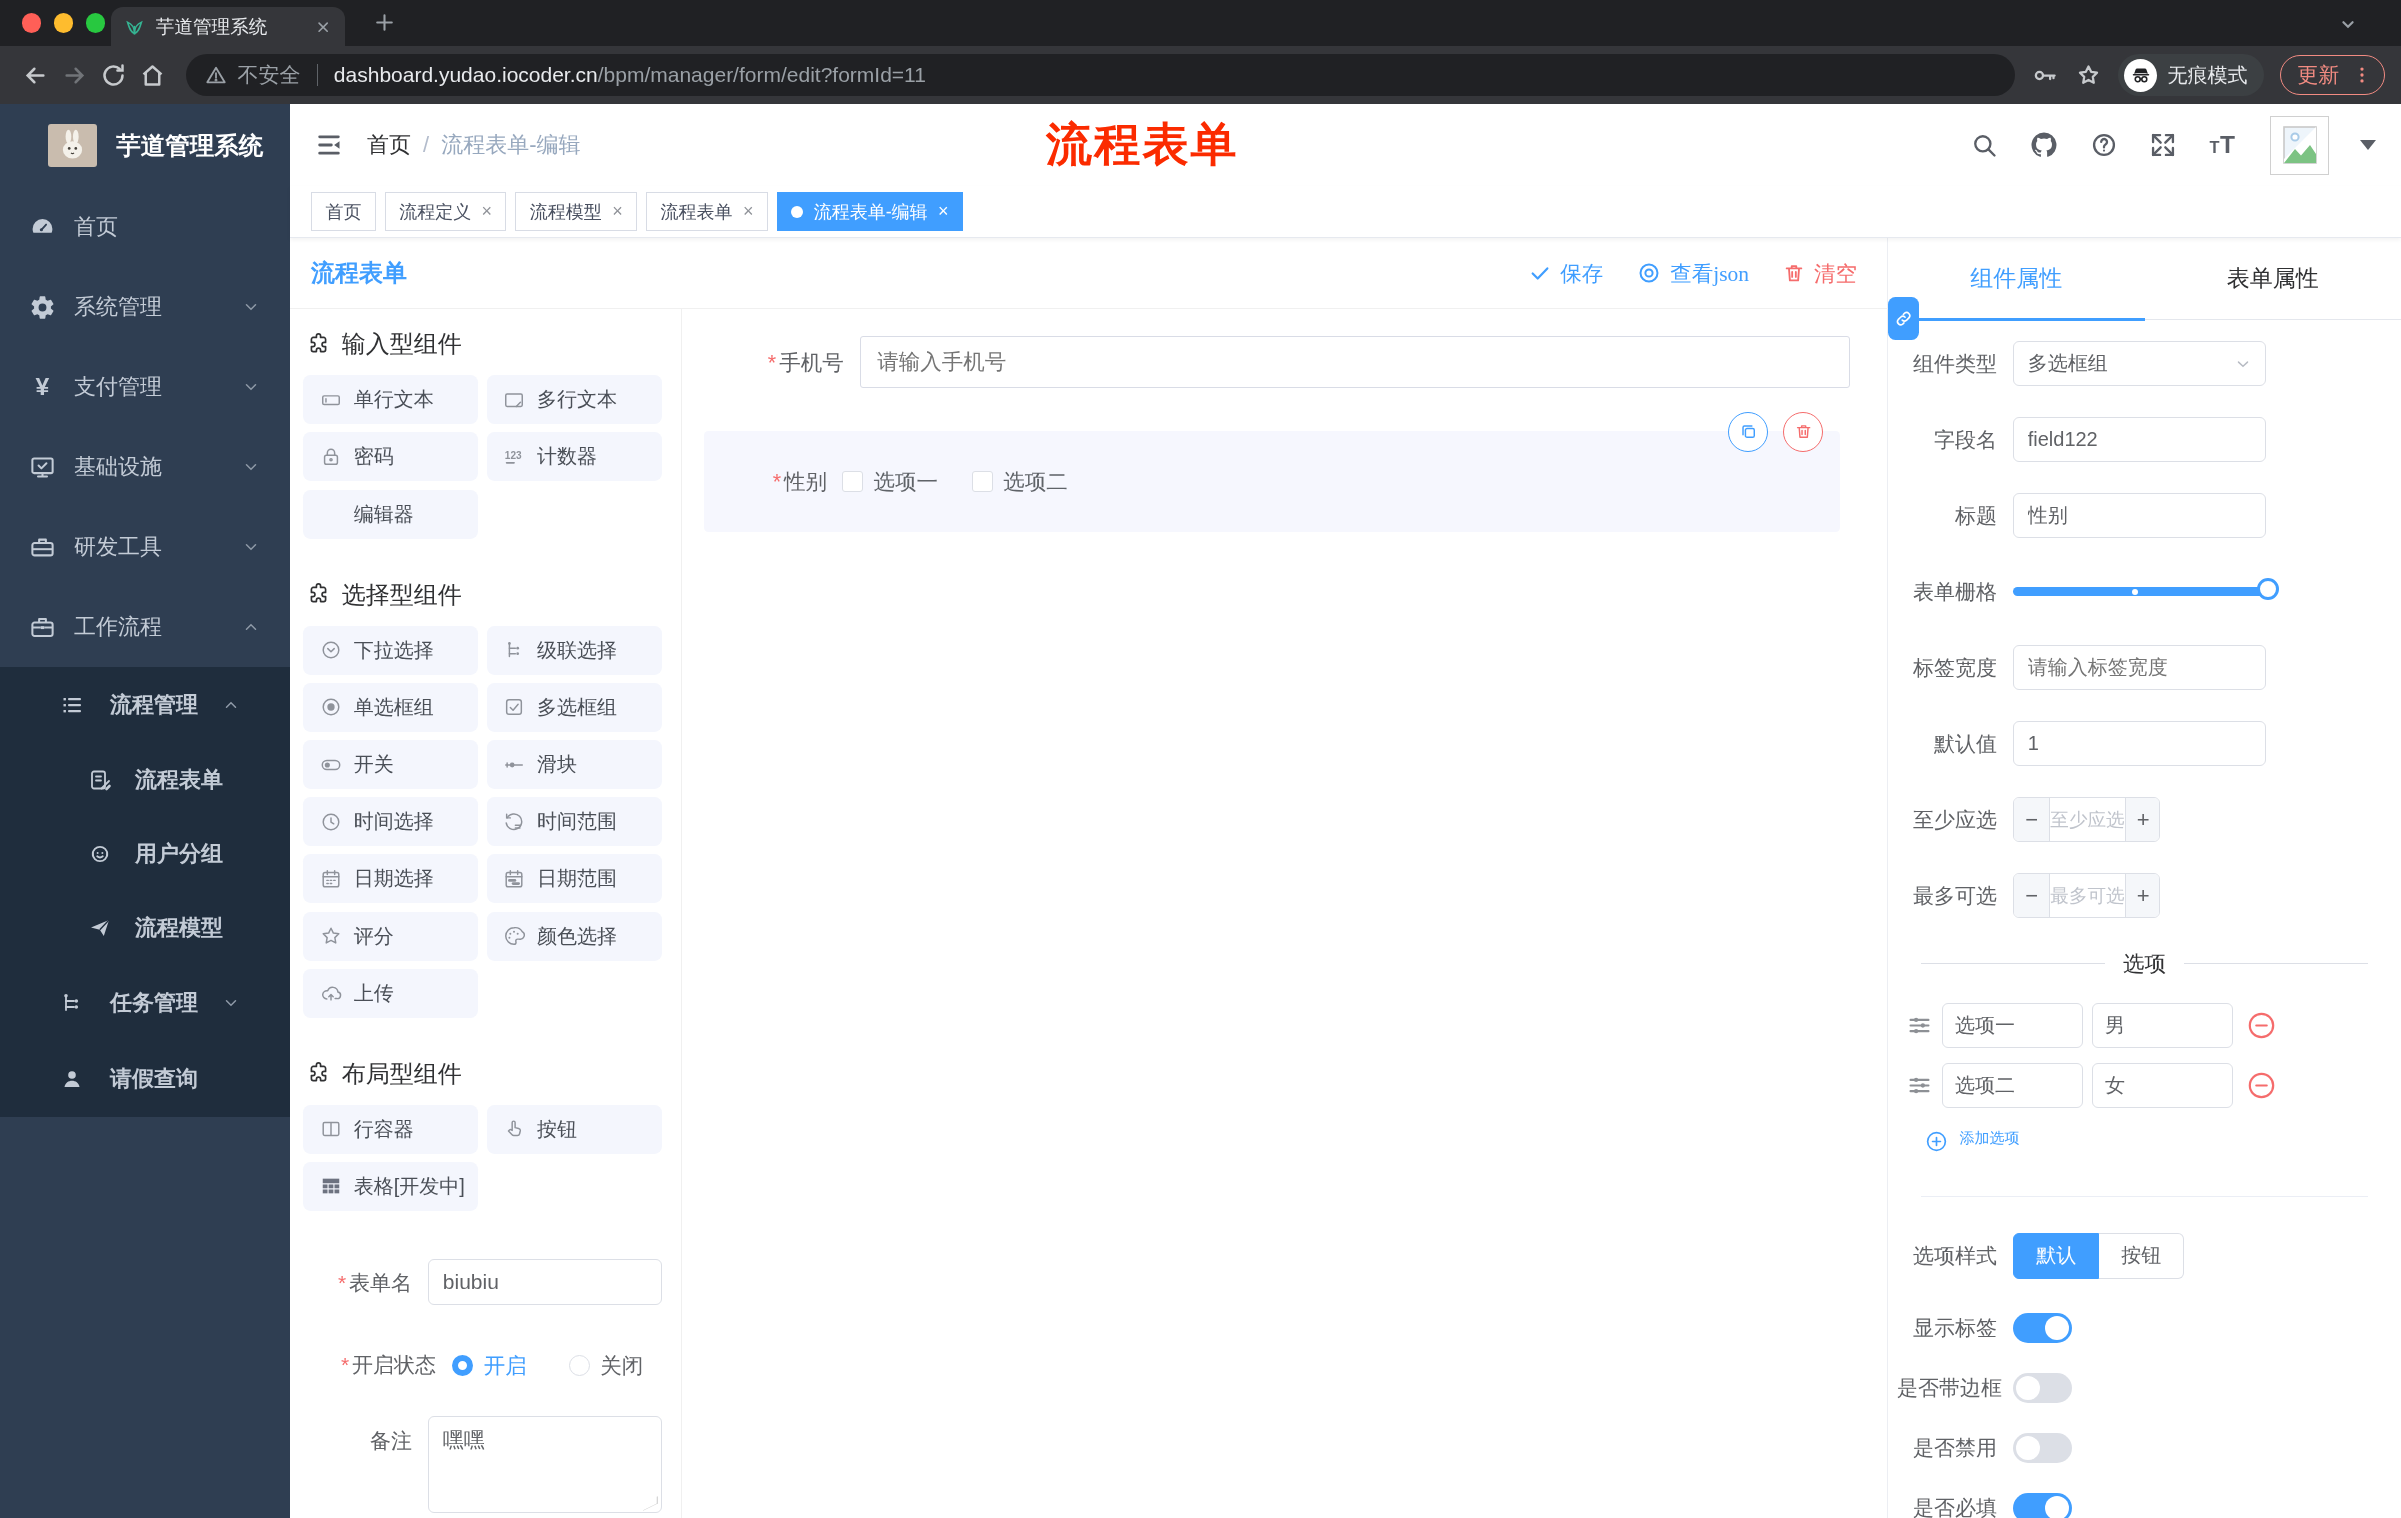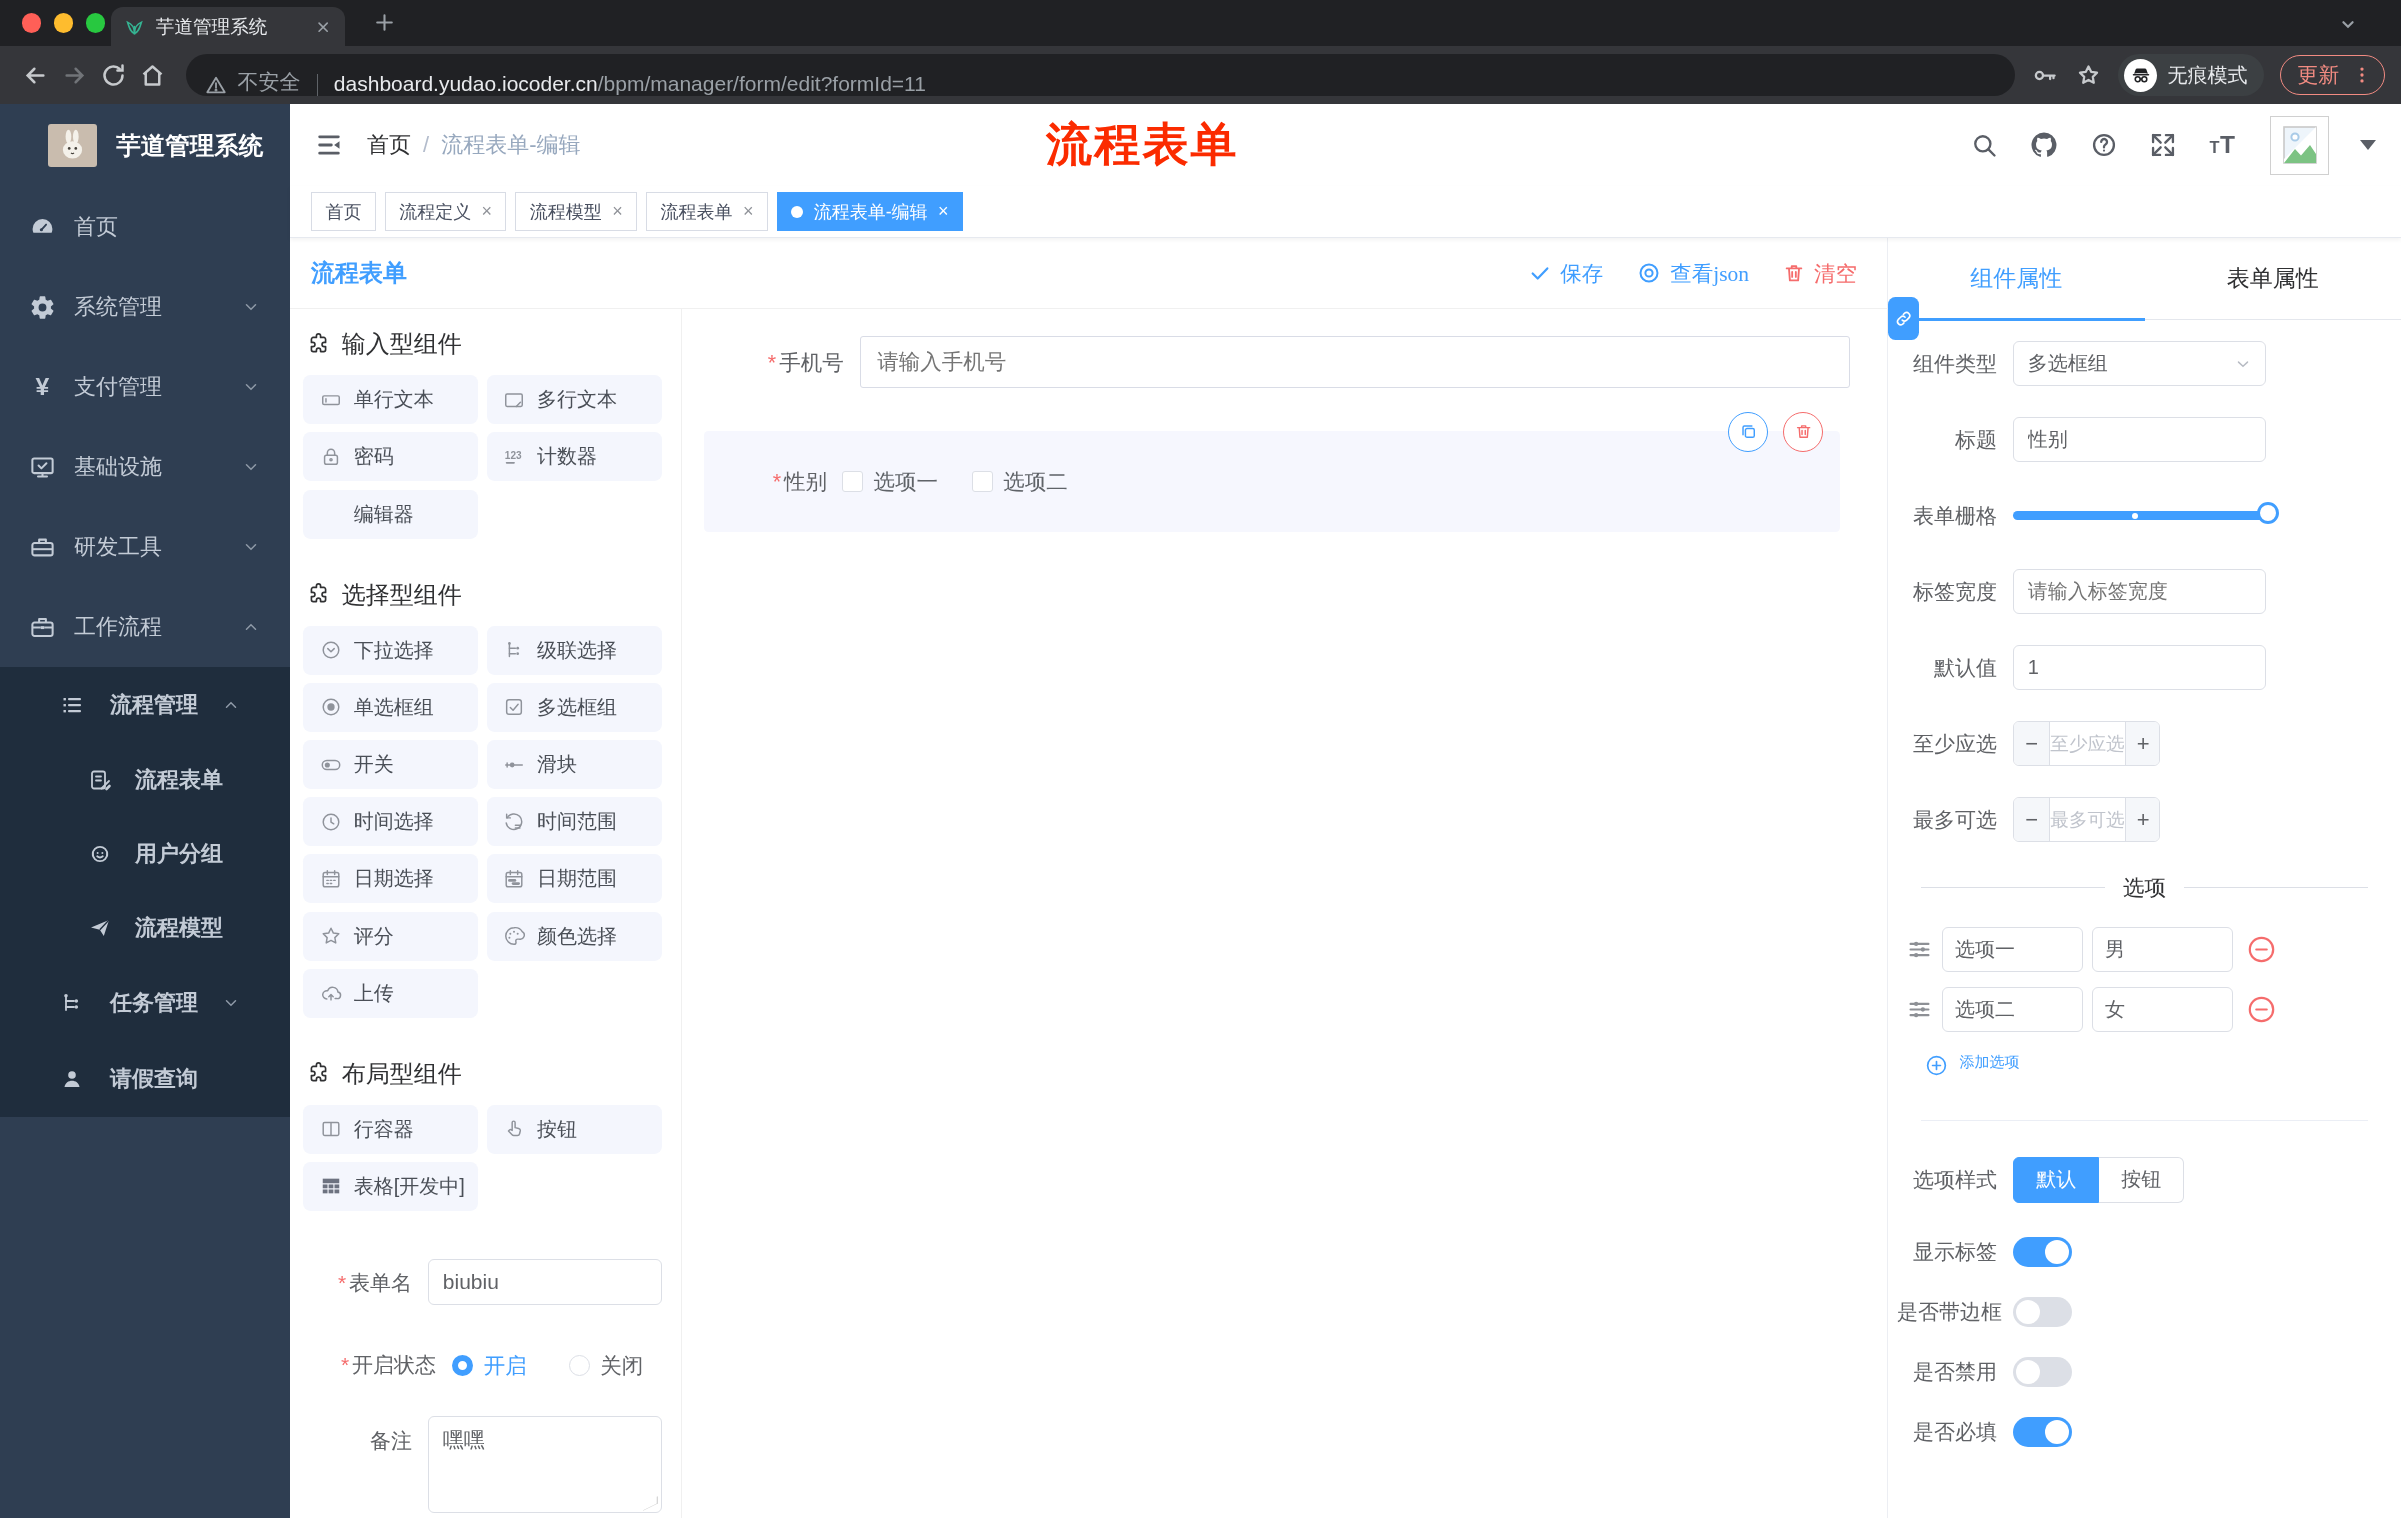--- a/index.html
+++ b/index.html
@@ -14,21 +14,21 @@
   .light.red{background:#ff5f57}.light.yellow{background:#febc2e}.light.green{background:#28c840}
   .chrome-tab { position:absolute; left:111px; top:7.4px; width:234px; height:39px; background:#35363a;
     border-radius:12px 12px 0 0; display:flex; align-items:center; padding:0 13.4px; gap:10.4px; }
   .chrome-tab .t-title { color:#e8eaed; font-size:18.6px; flex:1; white-space:nowrap; overflow:hidden; }
   .newtab-btn { position:absolute; left:372px; top:10.4px; color:#9aa0a6; }
   .win-chevron { position:absolute; right:42px; top:13.4px; color:#9aa0a6; }
   .urlbar { height:58px; background:#35363a; display:flex; align-items:center; padding:0 16.3px; }
   .nav-ic { width:39px; height:39px; display:flex; align-items:center; justify-content:center; color:#c7cacd; }
   .nav-ic.dim { color:#717478; }
   .url-pill { flex:1; height:42px; background:#202124; border-radius:21px; margin:0 13.4px; display:flex;
-    align-items:flex-end; padding:0 19.3px; font-size:21px; color:#e8eaed; gap:10.4px; min-width:0; }
+    align-items:center; padding:0 19.3px; font-size:21px; color:#e8eaed; gap:10.4px; min-width:0; }
   .url-sec { color:#9aa0a6; }
   .url-div { width:0.7px; height:22px; background:#5f6368; margin:0 6px; }
   .url-path { color:#9aa0a6; }
   .url-text { white-space:nowrap; overflow:hidden; }
   .chrome-right { display:flex; align-items:center; gap:16.3px; margin-left:3px; }
   .incog-pill { height:42px; background:#3c4043; border-radius:21px; display:flex; align-items:center;
     gap:10.4px; padding:0 16.3px 0 6px; color:#e8eaed; font-size:20px; }
   .incog-circ { width:33px; height:33px; border-radius:50%; background:#fff; display:flex; align-items:center; justify-content:center; }
   .update-pill { height:40px; border:1.5px solid #f28b82; border-radius:21px; display:flex; align-items:center;
     gap:12px; padding:0 10.4px 0 16.3px; color:#f28b82; font-size:21px; }
@@ -898,20 +898,24 @@
                   <span>多选框组</span>
                   <span class="sel-chev">
                       <svg width="18" height="18" viewBox="0 0 24 24" fill="none" stroke="currentColor" stroke-width="2" stroke-linecap="round">
                         <path d="M6 9.5l6 5.5 6-5.5"></path>
                       </svg>
                     </span>
                 </div>
               </div>
             </div>
             <div class="prow">
+              <div class="plabel">字段名</div>
+              <div class="pctl"><input class="pinput" value="field122" style=""></div>
+            </div>
+            <div class="prow">
               <div class="plabel">标题</div>
               <div class="pctl"><input class="pinput" value="性别" style=""></div>
             </div>
             <div class="prow">
               <div class="plabel">表单栅格</div>
               <div class="pctl">
                 <div class="slider">
                   <div class="track">
                       <div class="stopdot"></div>
                       <div class="handle"></div>

